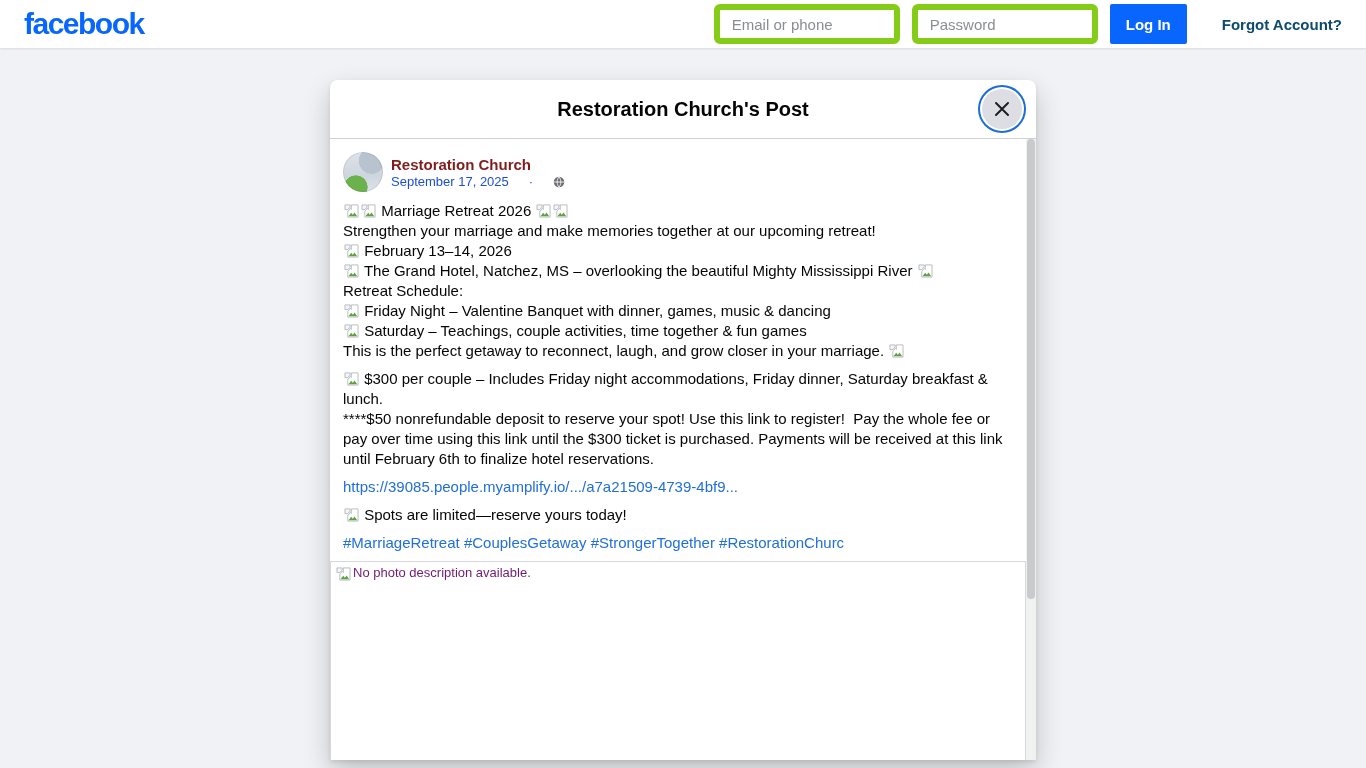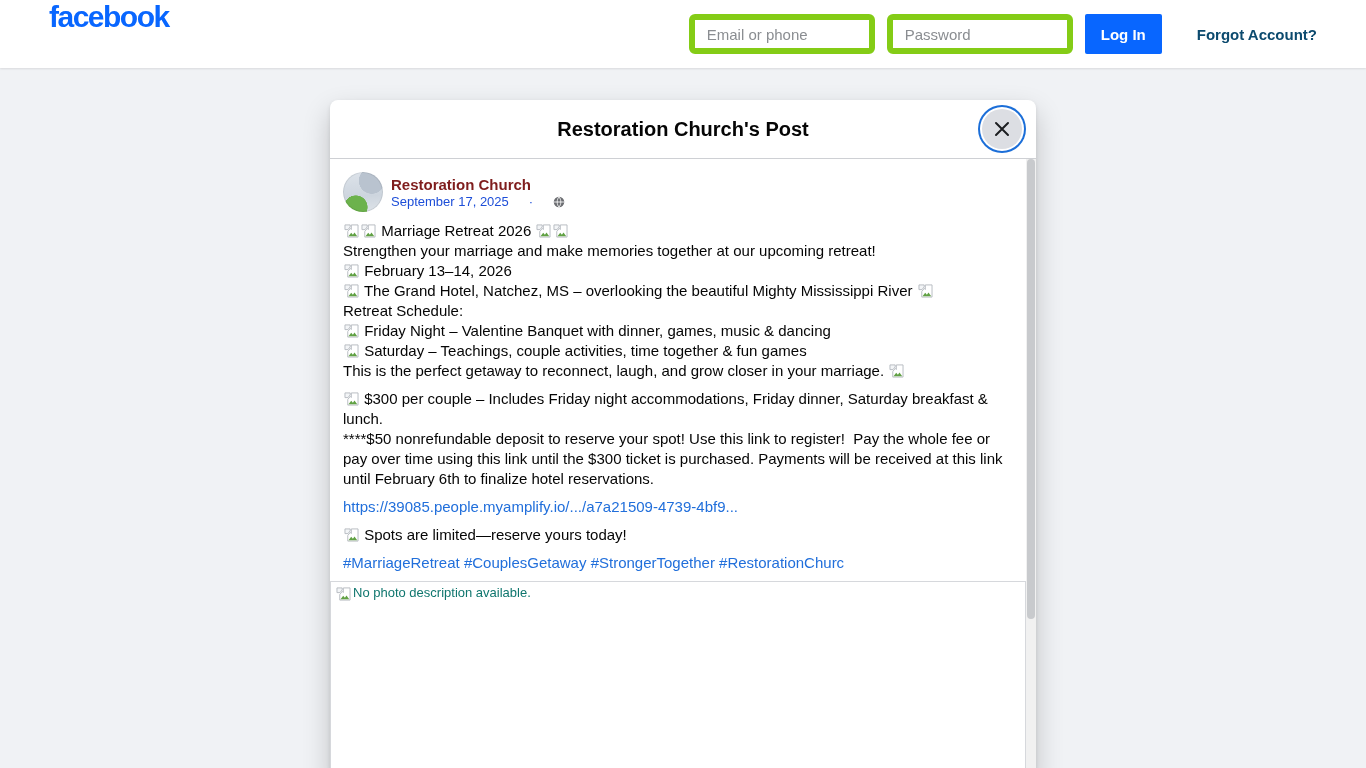--- a/index.html
+++ b/index.html
@@ -1,22 +1,22 @@
 <!DOCTYPE html>
 <html><head>
 <meta charset="utf-8">
 <style>
   * { box-sizing: border-box; margin: 0; padding: 0; }
   html, body { width: 100%; height: 100%; }
   body { font-family: "Liberation Sans", sans-serif; background: #f0f2f5; overflow: hidden; }
   .page { width: 1366px; height: 768px; position: relative; margin: 0 auto; background: #f0f2f5; overflow: hidden; }
 
   
-  .topbar { height: 68px; background: #fff; display: flex; 
-            padding: 0 49px; box-shadow: 0 1px 2px rgba(0,0,0,.1); position: relative; z-index: 5; }
+  .topbar { height: 48px; background: #fff; display: flex; align-items: center;
+            padding: 0 24px; box-shadow: 0 1px 2px rgba(0,0,0,.1); position: relative; z-index: 5; }
   .logo { font-size: 30px; font-weight: 700; color: #0866ff; letter-spacing: -1.5px; cursor: pointer; }
   .auth { margin-left: auto; display: flex; align-items: center; gap: 12px; }
   .field { width: 186px; height: 40px; border: 6px solid #84cc16; border-radius: 6px;
            padding: 0 12px; font-size: 15px; font-family: Liberation Sans, sans-serif; color: #1c1e21; outline: none; }
   .field::placeholder { color: #8a8d91; }
   .login-btn { height: 40px; padding: 0 16px; background: #0866ff; color: #fff; font-weight: 700;
                font-size: 15px; font-family: "Liberation Sans", sans-serif; border: none; border-radius: 2px; cursor: pointer; }
   .forgot { color: #0c4a6e; font-size: 15px; font-weight: 600; text-decoration: none; cursor: pointer; margin-left: 23px; }
 
   
@@ -51,21 +51,21 @@
 
   .post-text { font-size: 15px; line-height: 20px; color: #050505; }
   .post-para { margin-bottom: 8px; }
   .post-para:last-child { }
   .post-link { color: #216fdb; text-decoration: none; cursor: pointer; }
 
   .bi { display: inline-block; vertical-align: -2px; margin: 0 1px; }
 
   
   .photo { flex: 1 1 auto; margin-right: 10px; border: 1px solid #d6d8dc; border-bottom: none;
-           background: #fff; padding: 3px 4px; font-size: 13px; color: #0f766e; cursor: pointer; }
+           background: #fff; padding: 3px 4px; font-size: 13px; color: #701a75; cursor: pointer; }
   .photo .alt { vertical-align: 2px; margin-left: 1px; }
 </style>
 </head>
 <body>
 
 <div class="page">
 
   <header class="topbar">
     <div class="logo">facebook</div>
     <div class="auth">

